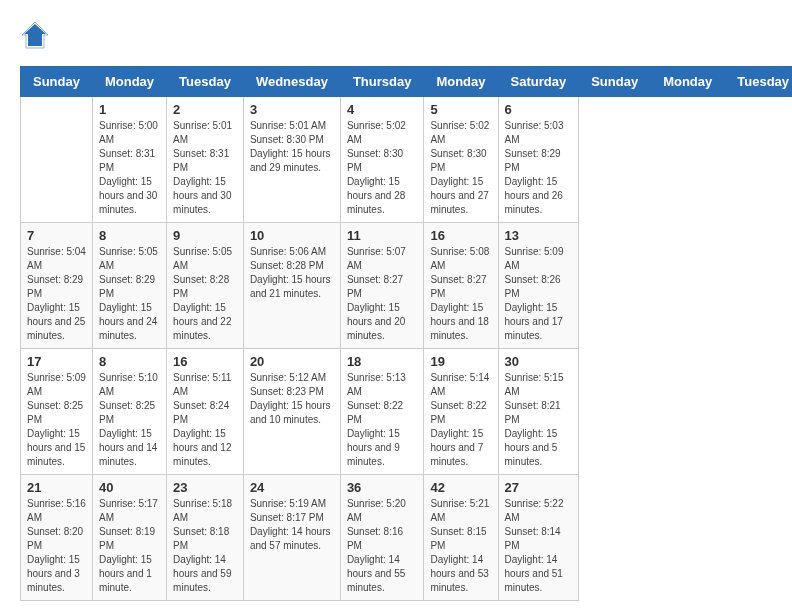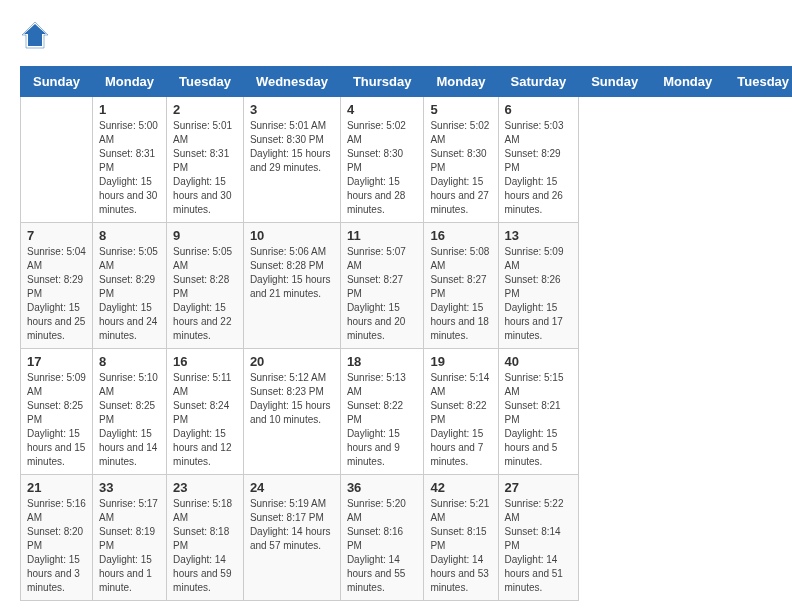--- a/index.html
+++ b/index.html
@@ -207,31 +207,31 @@
         </td>
         <td>
           <span class="day-number">18</span>
           <div class="day-info">Sunrise: 5:13 AM<br>Sunset: 8:22 PM<br>Daylight: 15 hours and 9 minutes.</div>
         </td>
         <td>
           <span class="day-number">19</span>
           <div class="day-info">Sunrise: 5:14 AM<br>Sunset: 8:22 PM<br>Daylight: 15 hours and 7 minutes.</div>
         </td>
         <td>
-          <span class="day-number">40</span>
+          <span class="day-number">30</span>
           <div class="day-info">Sunrise: 5:15 AM<br>Sunset: 8:21 PM<br>Daylight: 15 hours and 5 minutes.</div>
         </td>
       </tr>
       <tr>
         <td>
           <span class="day-number">21</span>
           <div class="day-info">Sunrise: 5:16 AM<br>Sunset: 8:20 PM<br>Daylight: 15 hours and 3 minutes.</div>
         </td>
         <td>
-          <span class="day-number">33</span>
+          <span class="day-number">40</span>
           <div class="day-info">Sunrise: 5:17 AM<br>Sunset: 8:19 PM<br>Daylight: 15 hours and 1 minute.</div>
         </td>
         <td>
           <span class="day-number">23</span>
           <div class="day-info">Sunrise: 5:18 AM<br>Sunset: 8:18 PM<br>Daylight: 14 hours and 59 minutes.</div>
         </td>
         <td>
           <span class="day-number">24</span>
           <div class="day-info">Sunrise: 5:19 AM<br>Sunset: 8:17 PM<br>Daylight: 14 hours and 57 minutes.</div>
         </td>

